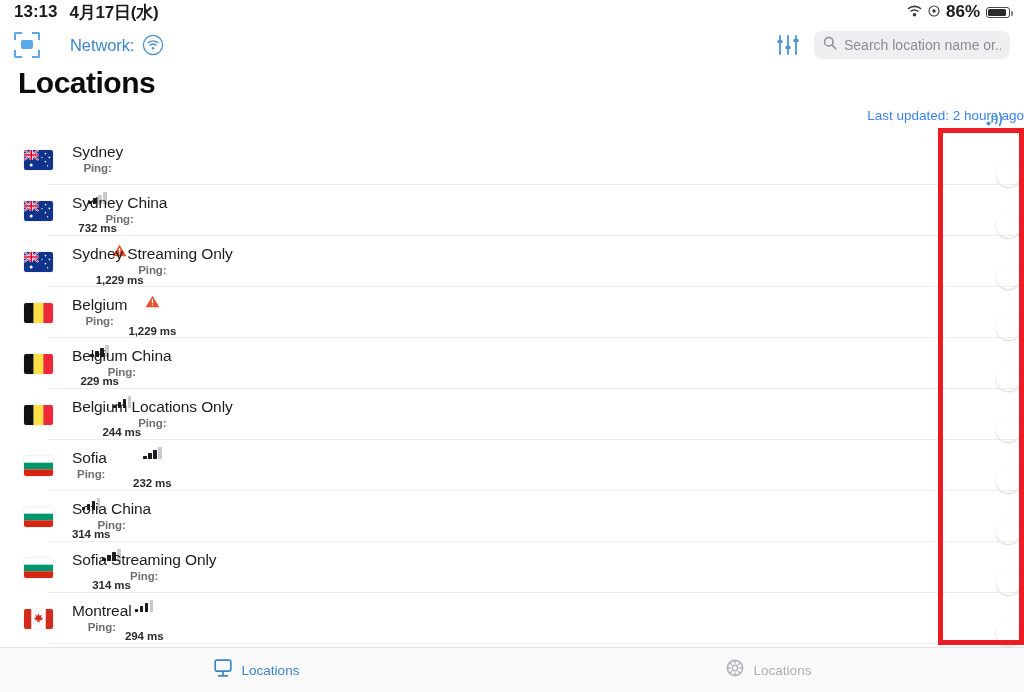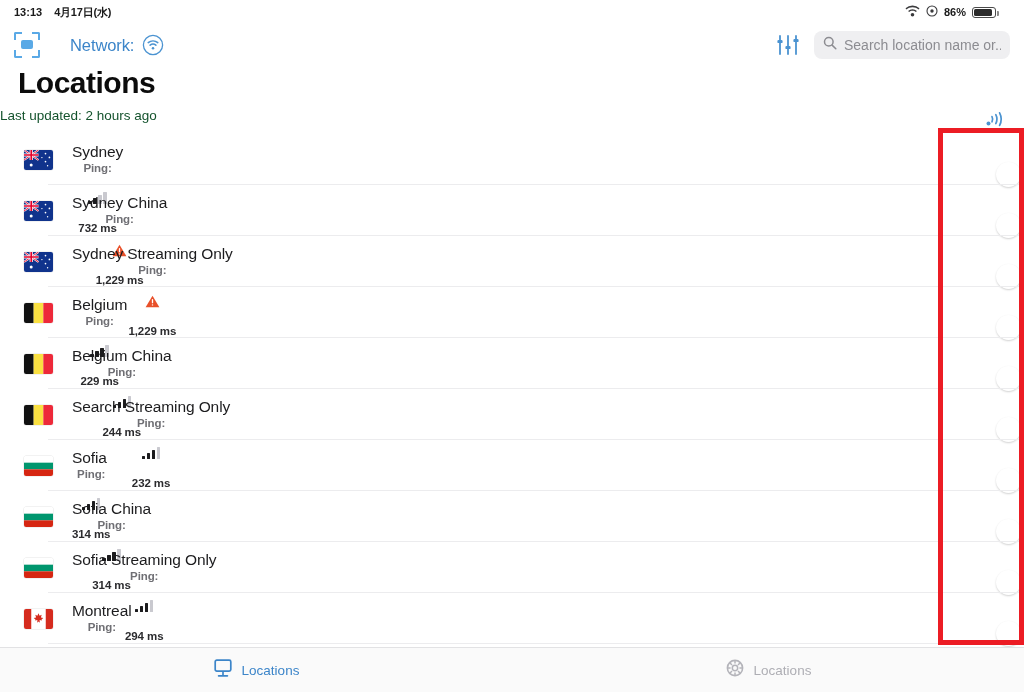--- a/index.html
+++ b/index.html
@@ -8,22 +8,22 @@
     font-family: "Liberation Sans", sans-serif;
     background: #ffffff;
     overflow: hidden;
   }
   #app { position: relative; width: 1024px; height: 692px; background:#fff; }
 
   
   .statusbar {
     position: absolute; top:0; left:0; width:1024px; height:24px;
     display:flex; align-items:center; justify-content:space-between;
-    padding: 0 28px 0 14px;
-    font-size: 11px; font-weight: bold; color:#1b1b1b;gap:44px;
+    padding: 0 14px 0 14px;
+    font-size: 17px; font-weight: bold; color:#1b1b1b;gap:44px;
   }
   .sb-left { display:flex; align-items:center; gap:12px; }
   .sb-right { display:flex; align-items:center; gap:6px; }
   .sb-date { font-weight:bold; letter-spacing:-0.2px; }
   .batt-shell {
     width:24px; height:11px; border:1.4px solid #4a4a4a; border-radius:3px;
     position:relative; display:inline-block;
   }
   .batt-fill { position:absolute; left:1px; top:1px; bottom:1px; width:84%; background:#2b2b2b; border-radius:1.5px; }
   .batt-cap { position:absolute; right:-3.5px; top:3px; width:2px; height:5px; background:#8a8a8a; border-radius:0 1px 1px 0;}
@@ -64,22 +64,22 @@
   .page-title {
     position:absolute; top:66px; left:18px;
     font-size:30px; font-weight:bold; color:#0c0c0c; letter-spacing:-0.5px;
   }
 
   
   .updated-row {
     position:absolute; top:108px; left:0; width:1024px; height:22px;
   }
   .updated-text {
-    position:absolute; left:0; right:0; text-align:left;
-    font-size:13.5px; color:#14532d;
+    position:absolute; left:0; right:0; text-align:right;
+    font-size:13.5px; color:#3b82f6;
   }
   .ping-all-btn {
     position:absolute; right:18px; top:1px; cursor:pointer;
   }
 
   
   .list { position:absolute; top:134px; left:0; width:1024px; height:511px; }
   .row {
     position:relative; height:51px; display:flex; align-items:center;
     padding-left:24px;
@@ -395,21 +395,21 @@
      </span>
      <span class="sep"></span>
       </div>
       <div class="row">
         <span class="flag"><svg width="29" height="20" viewBox="0 0 29 20">
       <rect x="0" width="9.67" height="20" fill="#111111"></rect>
       <rect x="9.67" width="9.66" height="20" fill="#fae042"></rect>
       <rect x="19.33" width="9.67" height="20" fill="#ed2939"></rect>
     </svg></span>
      <span class="row-text">
-       <span class="row-name">Search Streaming Only</span>
+       <span class="row-name">Belgium Locations Only</span>
        <span class="row-ping">
          <span class="ping-label">Ping:</span>
          <span class="bars">
               <b class="on"></b>
               <b class="on"></b>
               <b class="on"></b>
               <b class=""></b>
             </span>
          <span class="ping-ms">232 ms</span>
        </span>

